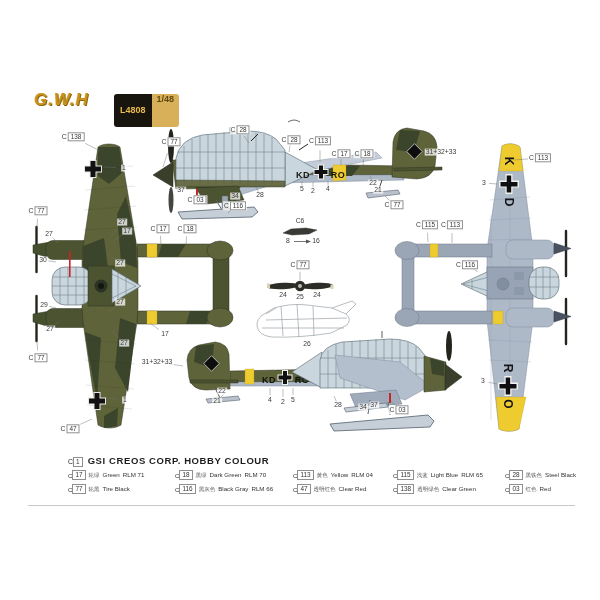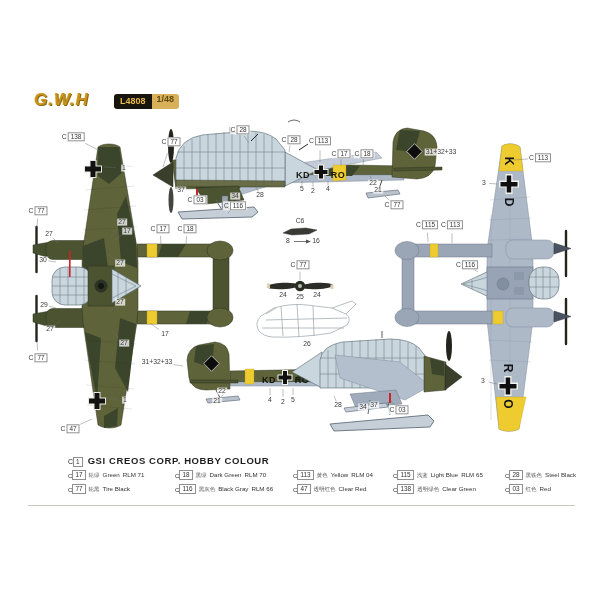--- a/index.html
+++ b/index.html
@@ -3,21 +3,21 @@
 <meta charset="utf-8">
 <style>
   html,body{margin:0;padding:0}
   body{width:600px;height:600px;background:#fdfdfb;font-family:"Liberation Sans",sans-serif;position:relative;overflow:hidden}
   #sheet{position:absolute;inset:0;background:#ffffff}
   svg#art{position:absolute;left:0;top:0}
   
   .logo{position:absolute;left:34px;top:90px;font-weight:bold;font-style:italic;font-size:17px;letter-spacing:1px;
         color:var(--gold);text-shadow:1px 1px 0 #8a6a14,-0.5px -0.5px 0 #f0d687}
   .chip{position:absolute;left:114px;top:94px;display:flex;font-weight:bold;font-size:9px;line-height:1}
-  .chip-kit{background:var(--header-chip-bg);color:var(--header-chip-text);padding:3px 6px;border-radius:3px 0 0 3px}
+  .chip-kit{background:var(--header-chip-bg);color:var(--header-chip-text);padding:12px 6px;border-radius:3px 0 0 3px}
   .chip-scale{background:var(--scale-chip-bg);color:var(--scale-chip-text);padding:1px 5px;border-radius:0 3px 3px 0}
   .title{position:absolute;left:200px;top:93px;font-weight:bold;font-size:12.5px;letter-spacing:.3px;color:var(--gold)}
   
   #callout-layer{position:absolute;inset:0;pointer-events:none}
   .callout{position:absolute;transform:translate(-50%,-50%);font-size:6.8px;color:var(--label);white-space:nowrap;line-height:1;background:rgba(255,255,255,.75);padding:0 1px}
   .callout .cbox{display:inline-block;border:1px solid #919191;padding:0.5px 2px;margin-left:1px;background:#fff;font-size:6.4px}
   
   .chart-title{position:absolute;left:68px;top:455px;font-size:7px;color:#222;white-space:nowrap}
   .chart-title .ct{font-weight:bold;font-size:9.5px;letter-spacing:.6px;margin-left:5px;color:#1d1d1d}
   .cbox{display:inline-block;border:1px solid #8f8f8f;padding:0.5px 2px;background:#fff;font-size:6.4px;color:#333}

